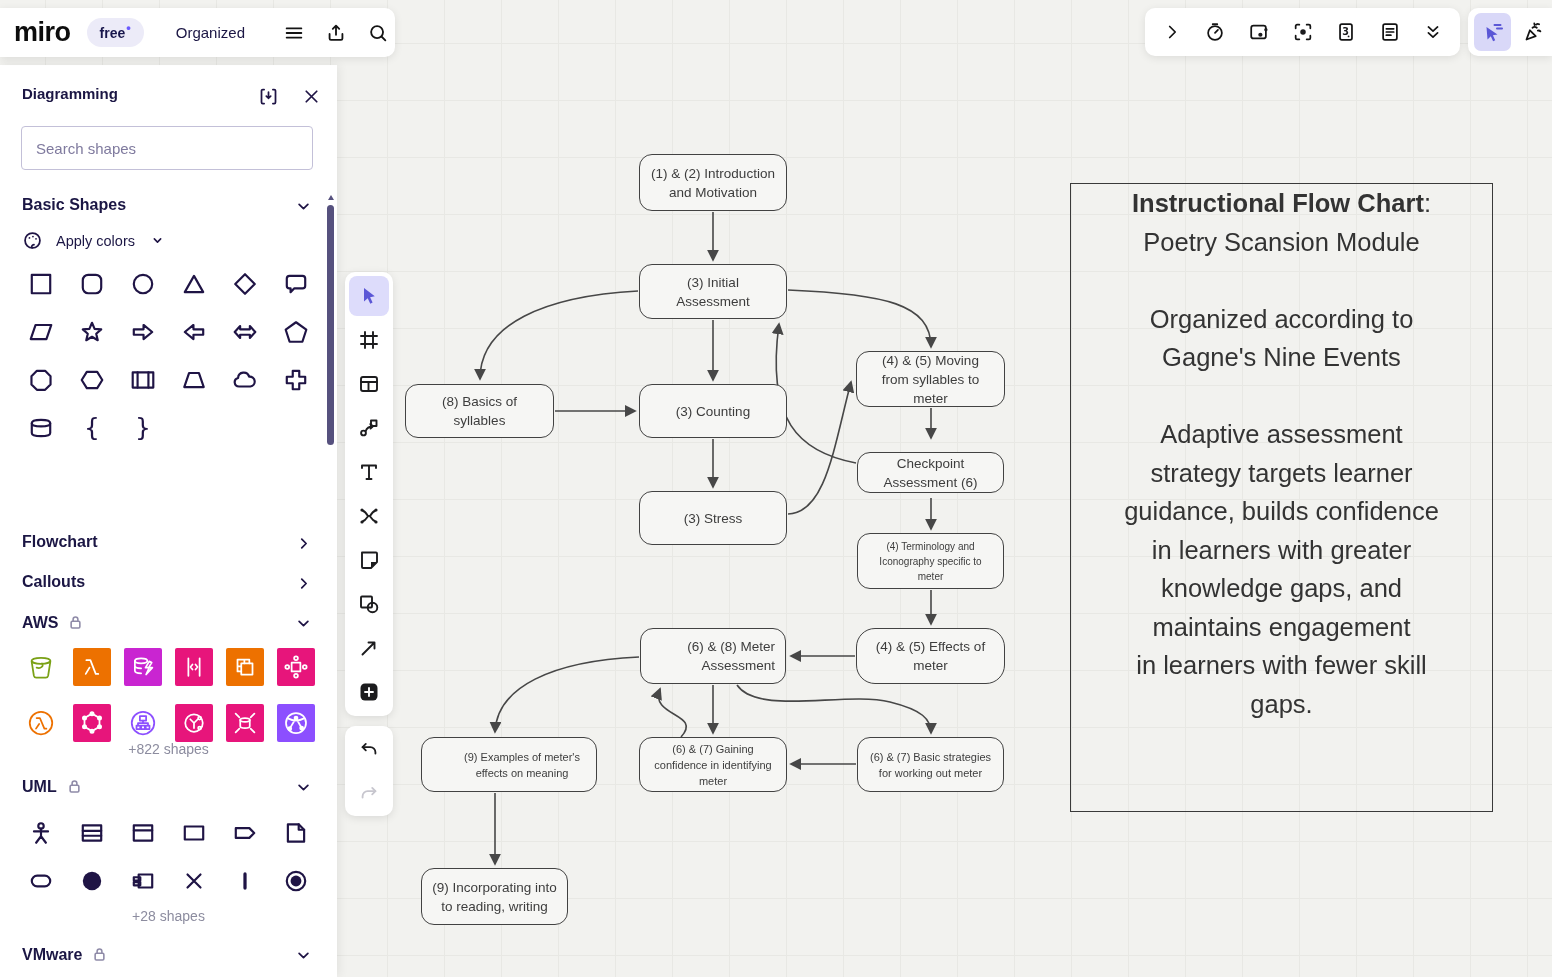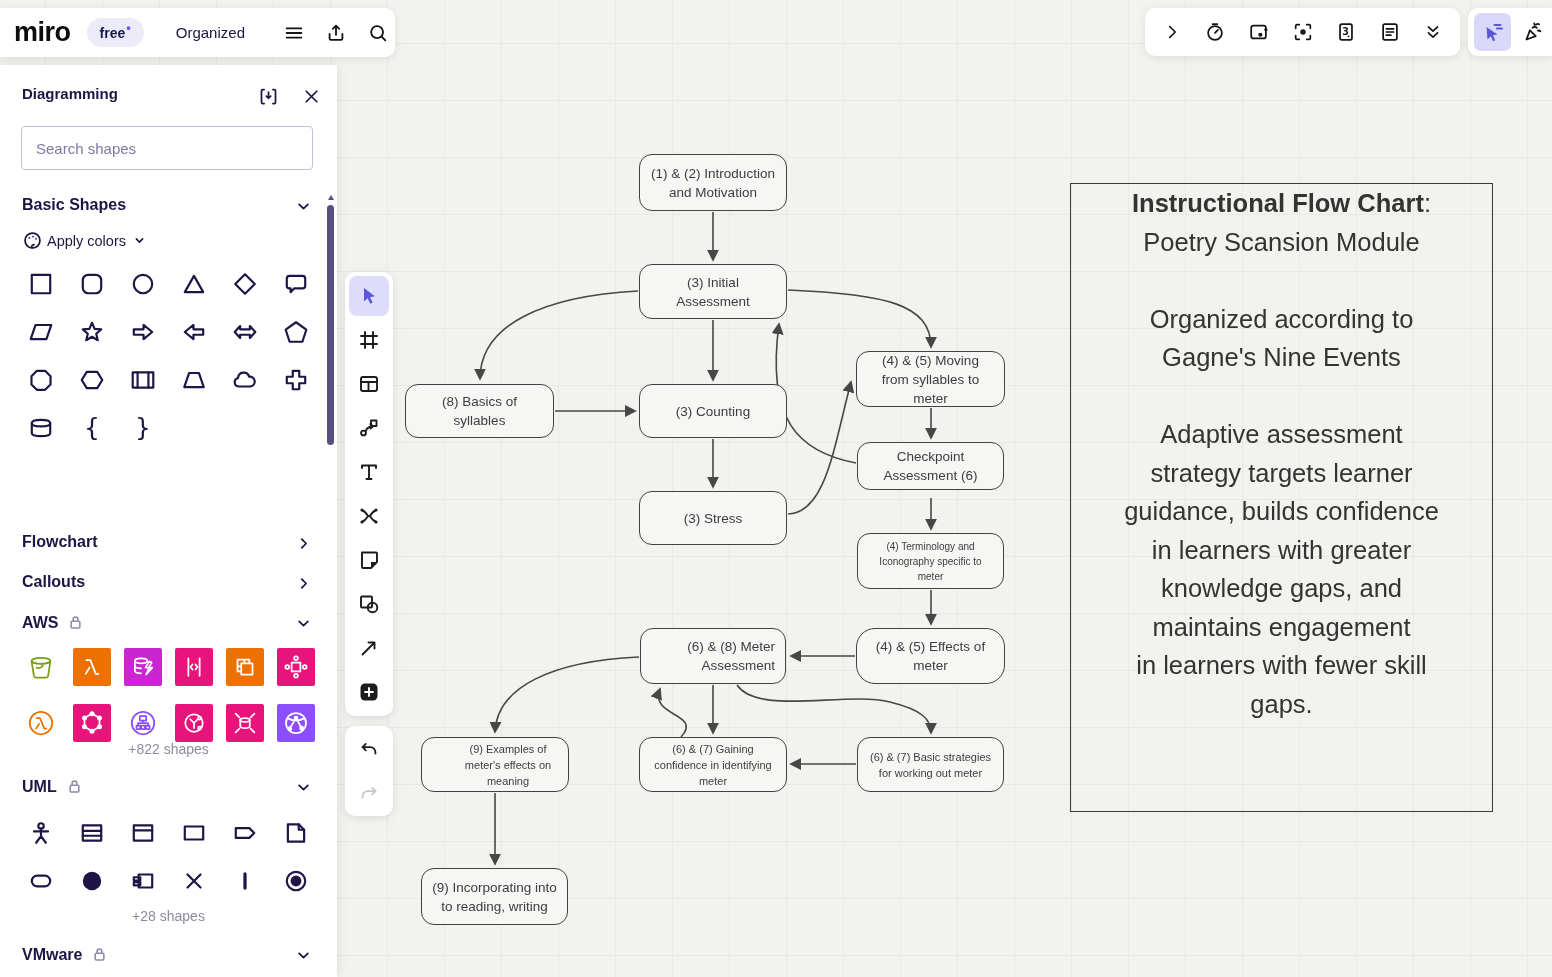--- a/index.html
+++ b/index.html
@@ -69,21 +69,21 @@
     border:1px solid #C3C0D8;border-radius:4px;background:#fff;
     font-size:15px;color:#1b1644;padding:0 14px;outline:none;font-family:"Liberation Sans",sans-serif;
   }
   #search-box::placeholder{color:#7F7A9E}
   .sec-head{left:22px;font-size:16px;font-weight:700;color:#1b1644;display:flex;align-items:center;gap:8px;cursor:pointer}
   .sec-chev{position:absolute;right:23px;cursor:pointer}
   .more-label{left:0;width:337px;text-align:center;color:#8C8C9F;font-size:14px}
   .shape-grid{left:15px;display:grid;grid-template-columns:repeat(6,51px)}
   .shape-cell{width:51px;height:48px;display:flex;align-items:center;justify-content:center;cursor:pointer;border-radius:6px}
   .tile{width:38px;height:38px;display:flex;align-items:center;justify-content:center;border-radius:2px}
-  #apply-colors{left:22px;top:165px;display:flex;align-items:center;gap:4px;color:#1b1644;font-size:14.5px;font-weight:500;cursor:pointer}
+  #apply-colors{left:22px;top:165px;display:flex;align-items:center;gap:13px;color:#1b1644;font-size:14.5px;font-weight:500;cursor:pointer}
   #panel-scroll-thumb{left:327px;top:140px;width:7px;height:240px;background:#56517E;border-radius:4px}
   #panel-scroll-up{left:328px;top:130px;width:0;height:0;border-left:3.5px solid transparent;border-right:3.5px solid transparent;border-bottom:5px solid #56517E}
   
   #vtoolbar{
     position:absolute;left:345px;top:272px;width:48px;z-index:11;background:#fff;
     border-radius:10px;box-shadow:0 2px 8px rgba(0,0,0,.1);padding:2px 0;
     display:flex;flex-direction:column;align-items:center;
   }
   .vtool{width:40px;height:40px;margin:2px 0;border-radius:8px;display:flex;align-items:center;justify-content:center;cursor:pointer}
   .vtool.active{background:#DDDCFB}
@@ -124,25 +124,25 @@
     </g>
 </svg>
 
 <div id="nodes">
     <div class="node lg" style="left: 639px; top: 154px; width: 148px; height: 57px;">(1) &amp; (2) Introduction and Motivation</div>
     <div class="node lg" style="left: 639px; top: 264px; width: 148px; height: 55px;">(3) Initial Assessment</div>
     <div class="node lg" style="left: 405px; top: 384px; width: 149px; height: 54px;">(8) Basics of syllables</div>
     <div class="node lg" style="left: 639px; top: 384px; width: 148px; height: 54px;">(3) Counting</div>
     <div class="node lg" style="left: 856px; top: 351px; width: 149px; height: 56px;">(4) &amp; (5) Moving from syllables to meter</div>
     <div class="node lg" style="left: 639px; top: 491px; width: 148px; height: 54px;">(3) Stress</div>
-    <div class="node lg" style="left: 857px; top: 442px; width: 147px; height: 48px;">Checkpoint Assessment (6)</div>
+    <div class="node lg" style="left: 857px; top: 452px; width: 147px; height: 41px;">Checkpoint Assessment (6)</div>
     <div class="node xs" style="left: 857px; top: 533px; width: 147px; height: 56px;">(4) Terminology and Iconography specific to meter</div>
     <div class="node lg" style="left: 640px; top: 628px; width: 146px; height: 56px; text-align: right;">(6) &amp; (8) Meter Assessment</div>
     <div class="node lg" style="left: 856px; top: 628px; width: 149px; height: 56px; border-radius: 19px;">(4) &amp; (5) Effects of meter</div>
-    <div class="node sm" style="left: 421px; top: 737px; width: 148px; height: 55px; padding-left: 36px;">(9) Examples of meter's effects on meaning</div>
+    <div class="node sm" style="left: 421px; top: 737px; width: 176px; height: 55px; padding-left: 36px;">(9) Examples of meter's effects on meaning</div>
     <div class="node sm" style="left: 639px; top: 737px; width: 148px; height: 55px;">(6) &amp; (7) Gaining confidence in identifying meter</div>
     <div class="node sm" style="left: 857px; top: 737px; width: 147px; height: 55px;">(6) &amp; (7) Basic strategies for working out meter</div>
     <div class="node lg" style="left: 421px; top: 868px; width: 147px; height: 57px;">(9) Incorporating into to reading, writing</div>
   </div>
 
 <div id="note">
   <div class="nline"><b>Instructional Flow Chart</b><span>:</span></div>
   <div id="note-lines">
       <div class="nline">Poetry Scansion Module</div>
       <div class="nline">&nbsp;</div>

